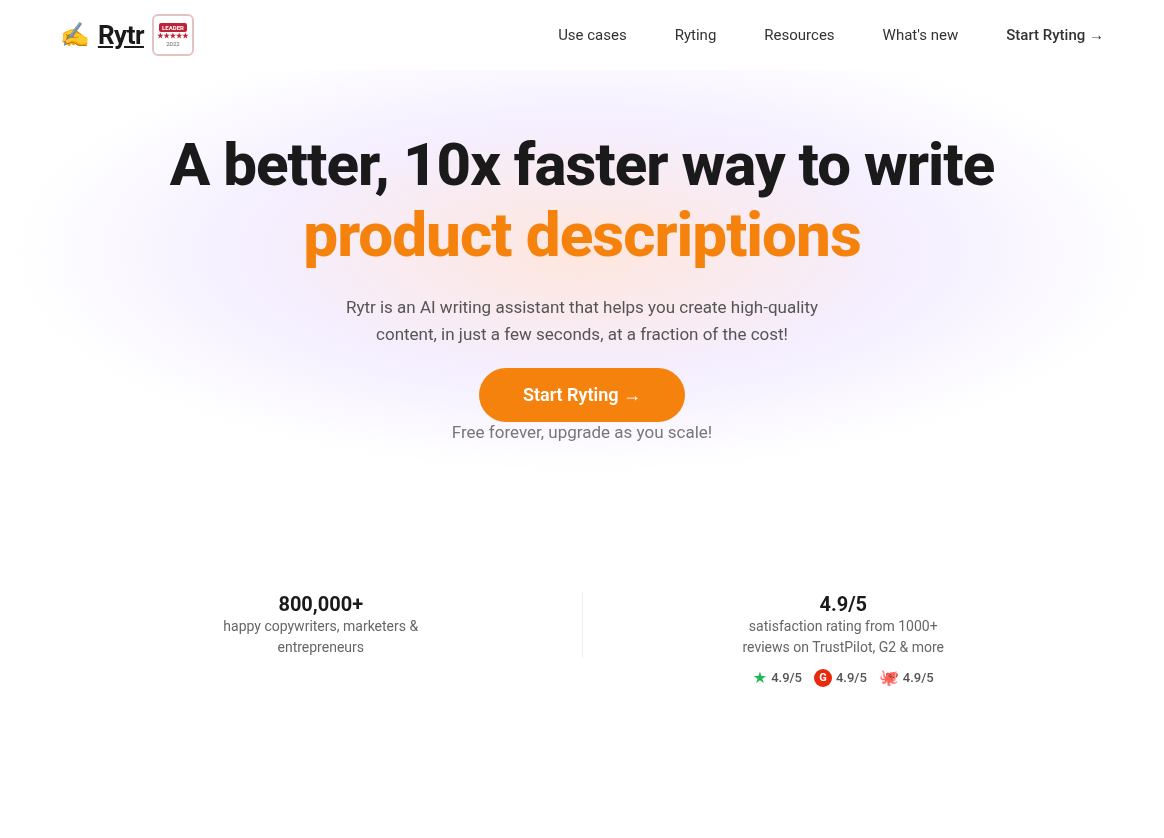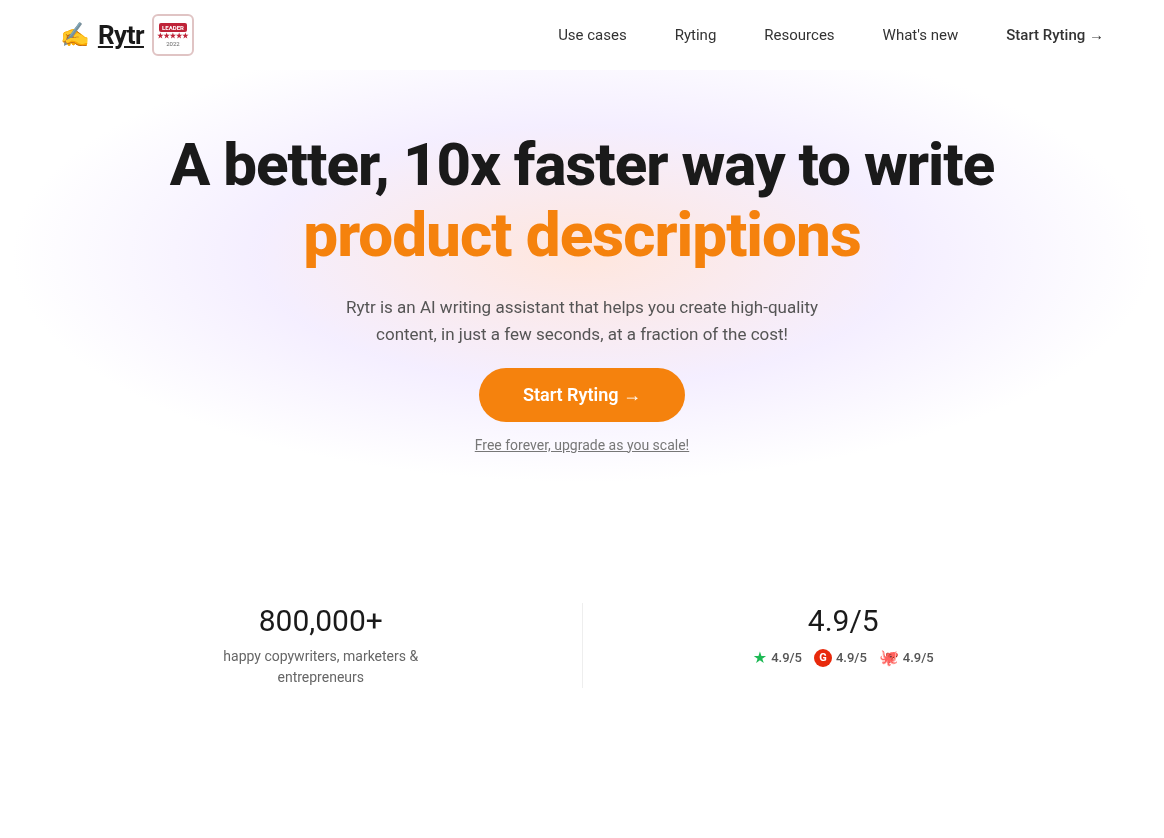--- a/index.html
+++ b/index.html
@@ -161,24 +161,23 @@
       font-size: 18px;
       font-weight: 600;
       padding: 16px 44px;
       border-radius: 50px;
       border: none;
       cursor: pointer;
       text-decoration: none;
     }
 
     .hero-free-text {
-      margin-top: 15px;
-      font-size: 14px;
+      margin-top: 0;
+      font-size: 17px;
       color: #777;
-      text-decoration: underline;
     }
 
     
     .stats {
       display: flex;
       justify-content: center;
       align-items: flex-start;
       gap: 0;
       padding: 50px 60px 40px;
       margin-top: 20px;
@@ -188,24 +187,23 @@
       flex: 1;
       text-align: center;
       padding: 0 30px;
     }
 
     .stat-item:not(:last-child) {
       border-right: 1px solid #eee;
     }
 
     .stat-number {
-      font-size: 30px;
-      font-weight: 400;
+      font-size: 20px;
+      font-weight: 700;
       color: #1a1a1a;
-      margin-bottom: 8px;
       display: block;
     }
 
     .stat-label {
       font-size: 14px;
       color: #666;
       line-height: 1.5;
       max-width: 220px;
       margin: 0 auto;
     }
@@ -292,20 +290,21 @@
 
 <section class="stats">
 
   <div class="stat-item">
     <span class="stat-number">800,000+</span>
     <p class="stat-label">happy copywriters, marketers &amp; entrepreneurs</p>
   </div>
 
   <div class="stat-item">
     <span class="stat-number">4.9/5</span>
+    <p class="stat-label">satisfaction rating from 1000+ reviews on TrustPilot, G2 &amp; more</p>
     <div class="stat-ratings">
       <div class="rating-item">
         <span class="star-icon">★</span>
         <span>4.9/5</span>
       </div>
       <div class="rating-item">
         <span class="g2-icon">G</span>
         <span>4.9/5</span>
       </div>
       <div class="rating-item">

